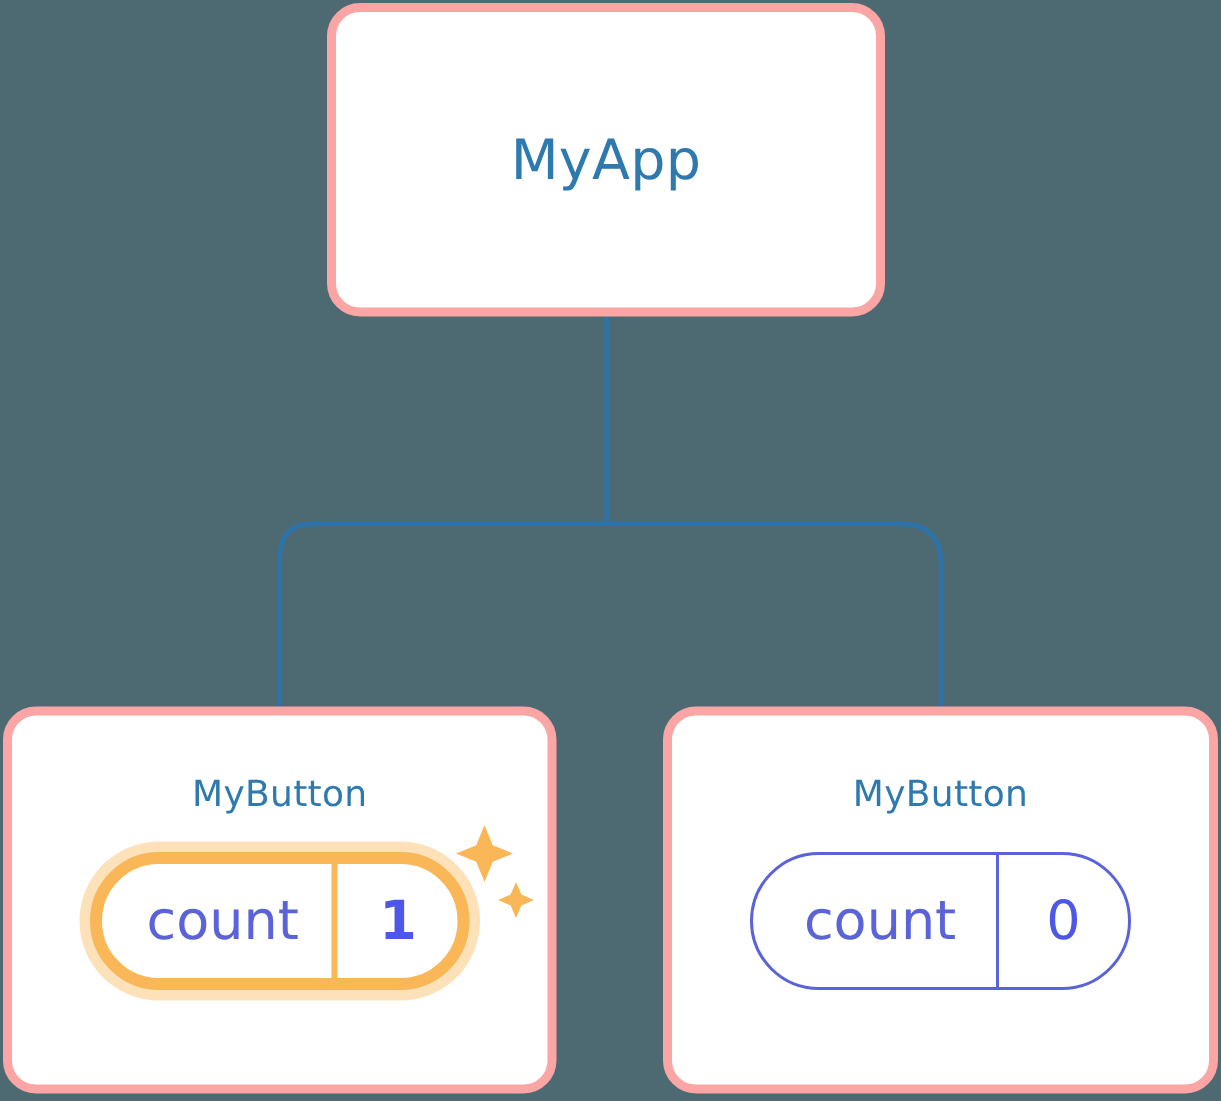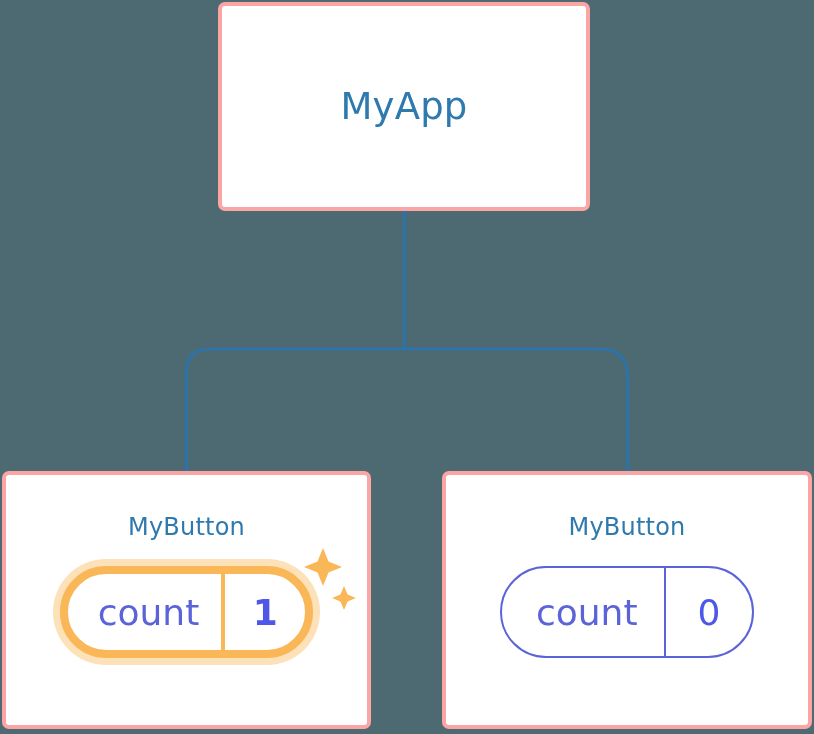--- a/index.html
+++ b/index.html
@@ -25,22 +25,22 @@
     width: 814px;
     height: 734px;
     pointer-events: none;
   }
 
   
   .node {
     position: absolute;
     box-sizing: border-box;
     background: #ffffff;
-    border: 4px solid #fca5a5;
-    border-radius: 7px;
+    border: 6px solid #fca5a5;
+    border-radius: 22px;
     display: flex;
     flex-direction: column;
     align-items: center;
   }
   .node-root {
     left: 218px;
     top: 2px;
     width: 372px;
     height: 209px;
     justify-content: center;

